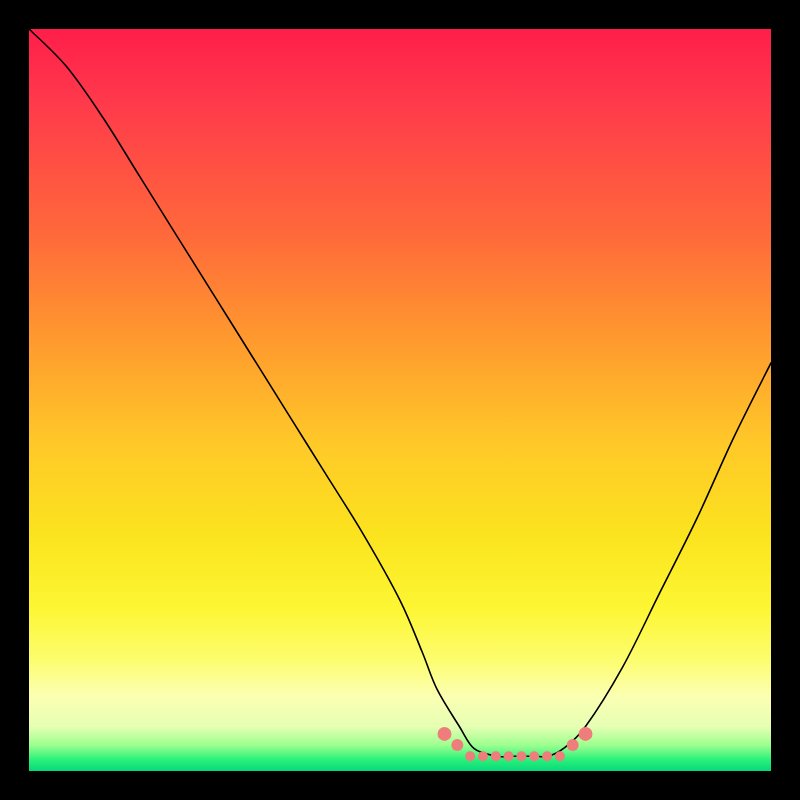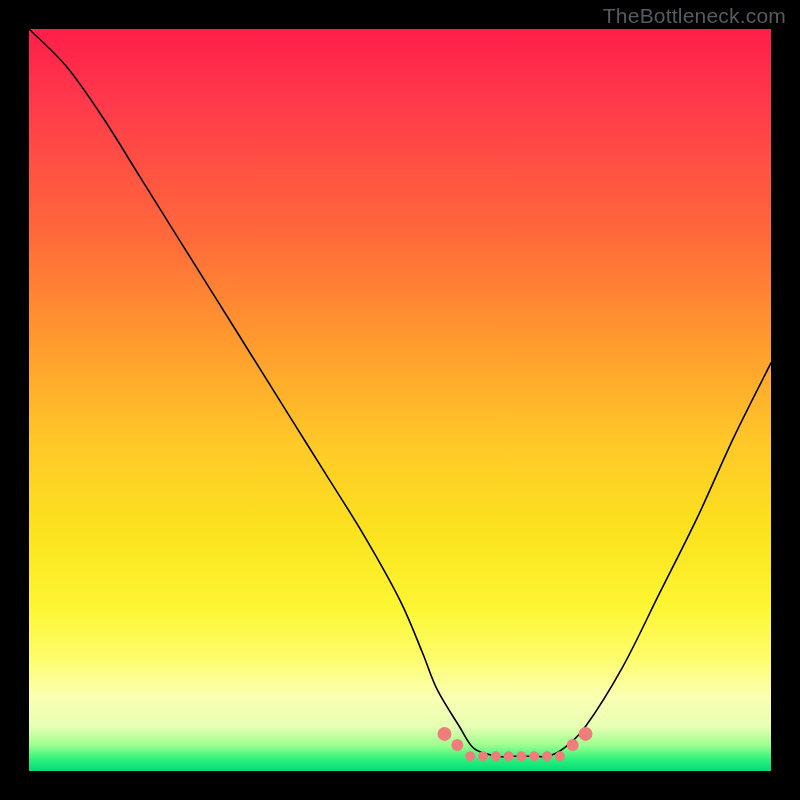--- a/index.html
+++ b/index.html
@@ -61,21 +61,20 @@
     width: 100%;
     height: 100%;
     z-index: 10;
   }
 </style>
 </head>
 <body>
 
 <div class="frame">
 
-  <div class="watermark">TheBottleneck.com</div>
 
   <div class="plot">
     <div class="gradient"></div>
 
     <svg class="curve" viewBox="0 0 742 742" preserveAspectRatio="none">
       <path d="M 0.0 0.0 C 6.2 6.2, 24.7 22.3, 37.1 37.1 C 49.5 51.9, 61.8 70.5, 74.2 89.0 C 86.6 107.6, 98.9 128.6, 111.3 148.4 C 123.7 168.2, 136.0 188.0, 148.4 207.8 C 160.8 227.5, 173.1 247.3, 185.5 267.1 C 197.9 286.9, 210.2 306.7, 222.6 326.5 C 235.0 346.3, 247.3 366.1, 259.7 385.8 C 272.1 405.6, 284.4 425.4, 296.8 445.2 C 309.2 465.0, 321.5 483.5, 333.9 504.6 C 346.3 525.6, 361.1 551.6, 371.0 571.3 C 380.9 591.1, 387.1 608.4, 393.3 623.3 C 399.4 638.1, 401.9 648.0, 408.1 660.4 C 414.3 672.7, 424.2 687.6, 430.4 697.5 C 436.5 707.4, 439.0 714.8, 445.2 719.7 C 451.4 724.7, 461.3 725.9, 467.5 727.2 C 473.6 728.4, 476.1 727.2, 482.3 727.2 C 488.5 727.2, 498.4 727.2, 504.6 727.2 C 510.7 727.2, 514.5 728.4, 519.4 727.2 C 524.3 725.9, 528.1 724.7, 534.2 719.7 C 540.4 714.8, 546.6 711.1, 556.5 697.5 C 566.4 683.9, 581.2 660.4, 593.6 638.1 C 606.0 615.9, 618.3 588.7, 630.7 563.9 C 643.1 539.2, 655.4 515.7, 667.8 489.7 C 680.2 463.7, 692.5 434.1, 704.9 408.1 C 717.3 382.1, 735.8 346.3, 742.0 333.9" fill="none" stroke="#000" stroke-width="1.6" stroke-linecap="round"></path>
       <g>
           <circle cx="415.5" cy="704.9" r="7" fill="#ef7d7b"></circle>
           <circle cx="428.3" cy="716.0" r="6" fill="#ef7d7b"></circle>
           <circle cx="441.2" cy="727.2" r="5" fill="#ef7d7b"></circle>

